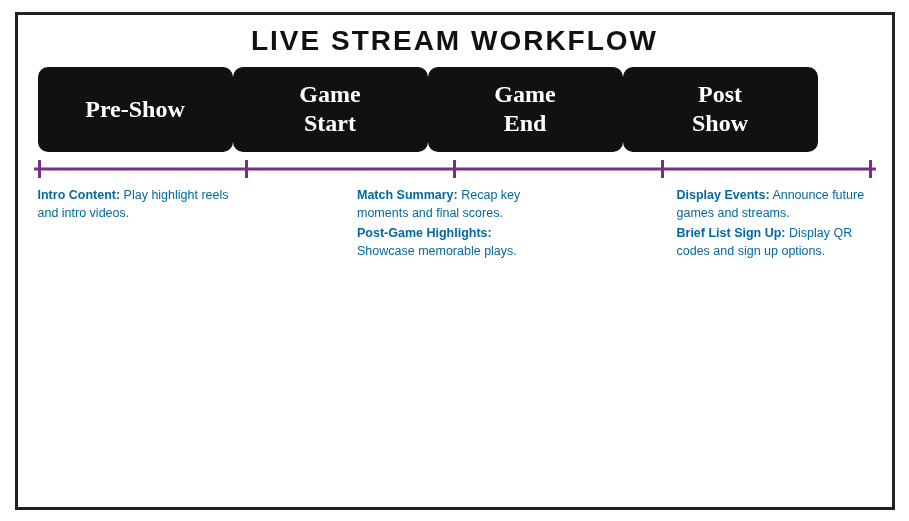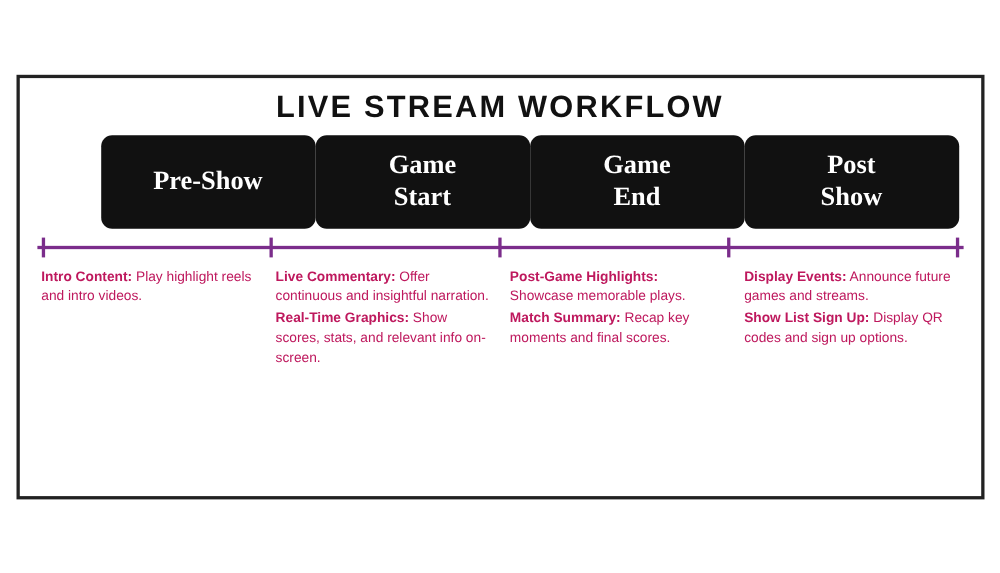--- a/index.html
+++ b/index.html
@@ -7,39 +7,39 @@
       width: 909px;
       height: 521px;
       background: #fff;
       font-family: Arial, sans-serif;
       display: flex;
       align-items: center;
       justify-content: center;
     }
     .outer-border {
       width: 880px;
-      height: 386px;
+      height: 498px;
       border: 3px solid #222;
       background: #fff;
       padding: 10px 16px 14px 16px;
       display: flex;
       flex-direction: column;
     }
     .title {
       text-align: center;
       font-size: 28px;
       font-weight: 900;
       letter-spacing: 2px;
       color: #111;
       margin-bottom: 10px;
       font-family: Arial Black, Arial, sans-serif;
     }
     .phase-boxes {
       display: flex;
-      justify-content: flex-end;
+      justify-content: flex-start;
       margin-bottom: 0px;
       padding: 0 4px;
     }
     .phase-box {
       background: #111;
       color: #fff;
       border-radius: 10px;
       width: 195px;
       height: 85px;
       display: flex;
@@ -83,21 +83,21 @@
     }
     .content-row {
       display: flex;
       justify-content: space-between;
       padding: 0 4px;
       flex: 1;
     }
     .content-col {
       width: 195px;
       font-size: 12.5px;
-      color: #be185d;
+      color: #0369a1;
       line-height: 1.45;
     }
     .content-col b {
       font-weight: 800;
     }
     .content-col p {
       margin-bottom: 2px;
     }
   </style>
 </head>
@@ -122,25 +122,21 @@
       <span class="tick"></span>
       <span class="tick"></span>
     </div>
   </div>
 
   <div class="content-row">
     <div class="content-col">
       <p><b>Intro Content:</b> Play highlight reels and intro videos.</p>
     </div>
     <div class="content-col">
-      <p><b>Live Commentary:</b> Offer continuous and insightful narration.</p>
-      <p><b>Real-Time Graphics:</b> Show scores, stats, and relevant info on-screen.</p>
-    </div>
-    <div class="content-col">
+      <p><b>Match Summary:</b> Recap key moments and final scores.</p>
       <p><b>Post-Game Highlights:</b> Showcase memorable plays.</p>
-      <p><b>Match Summary:</b> Recap key moments and final scores.</p>
     </div>
     <div class="content-col">
       <p><b>Display Events:</b> Announce future games and streams.</p>
-      <p><b>Show List Sign Up:</b> Display QR codes and sign up options.</p>
+      <p><b>Brief List Sign Up:</b> Display QR codes and sign up options.</p>
     </div>
   </div>
 </div>
 
 </body></html>

